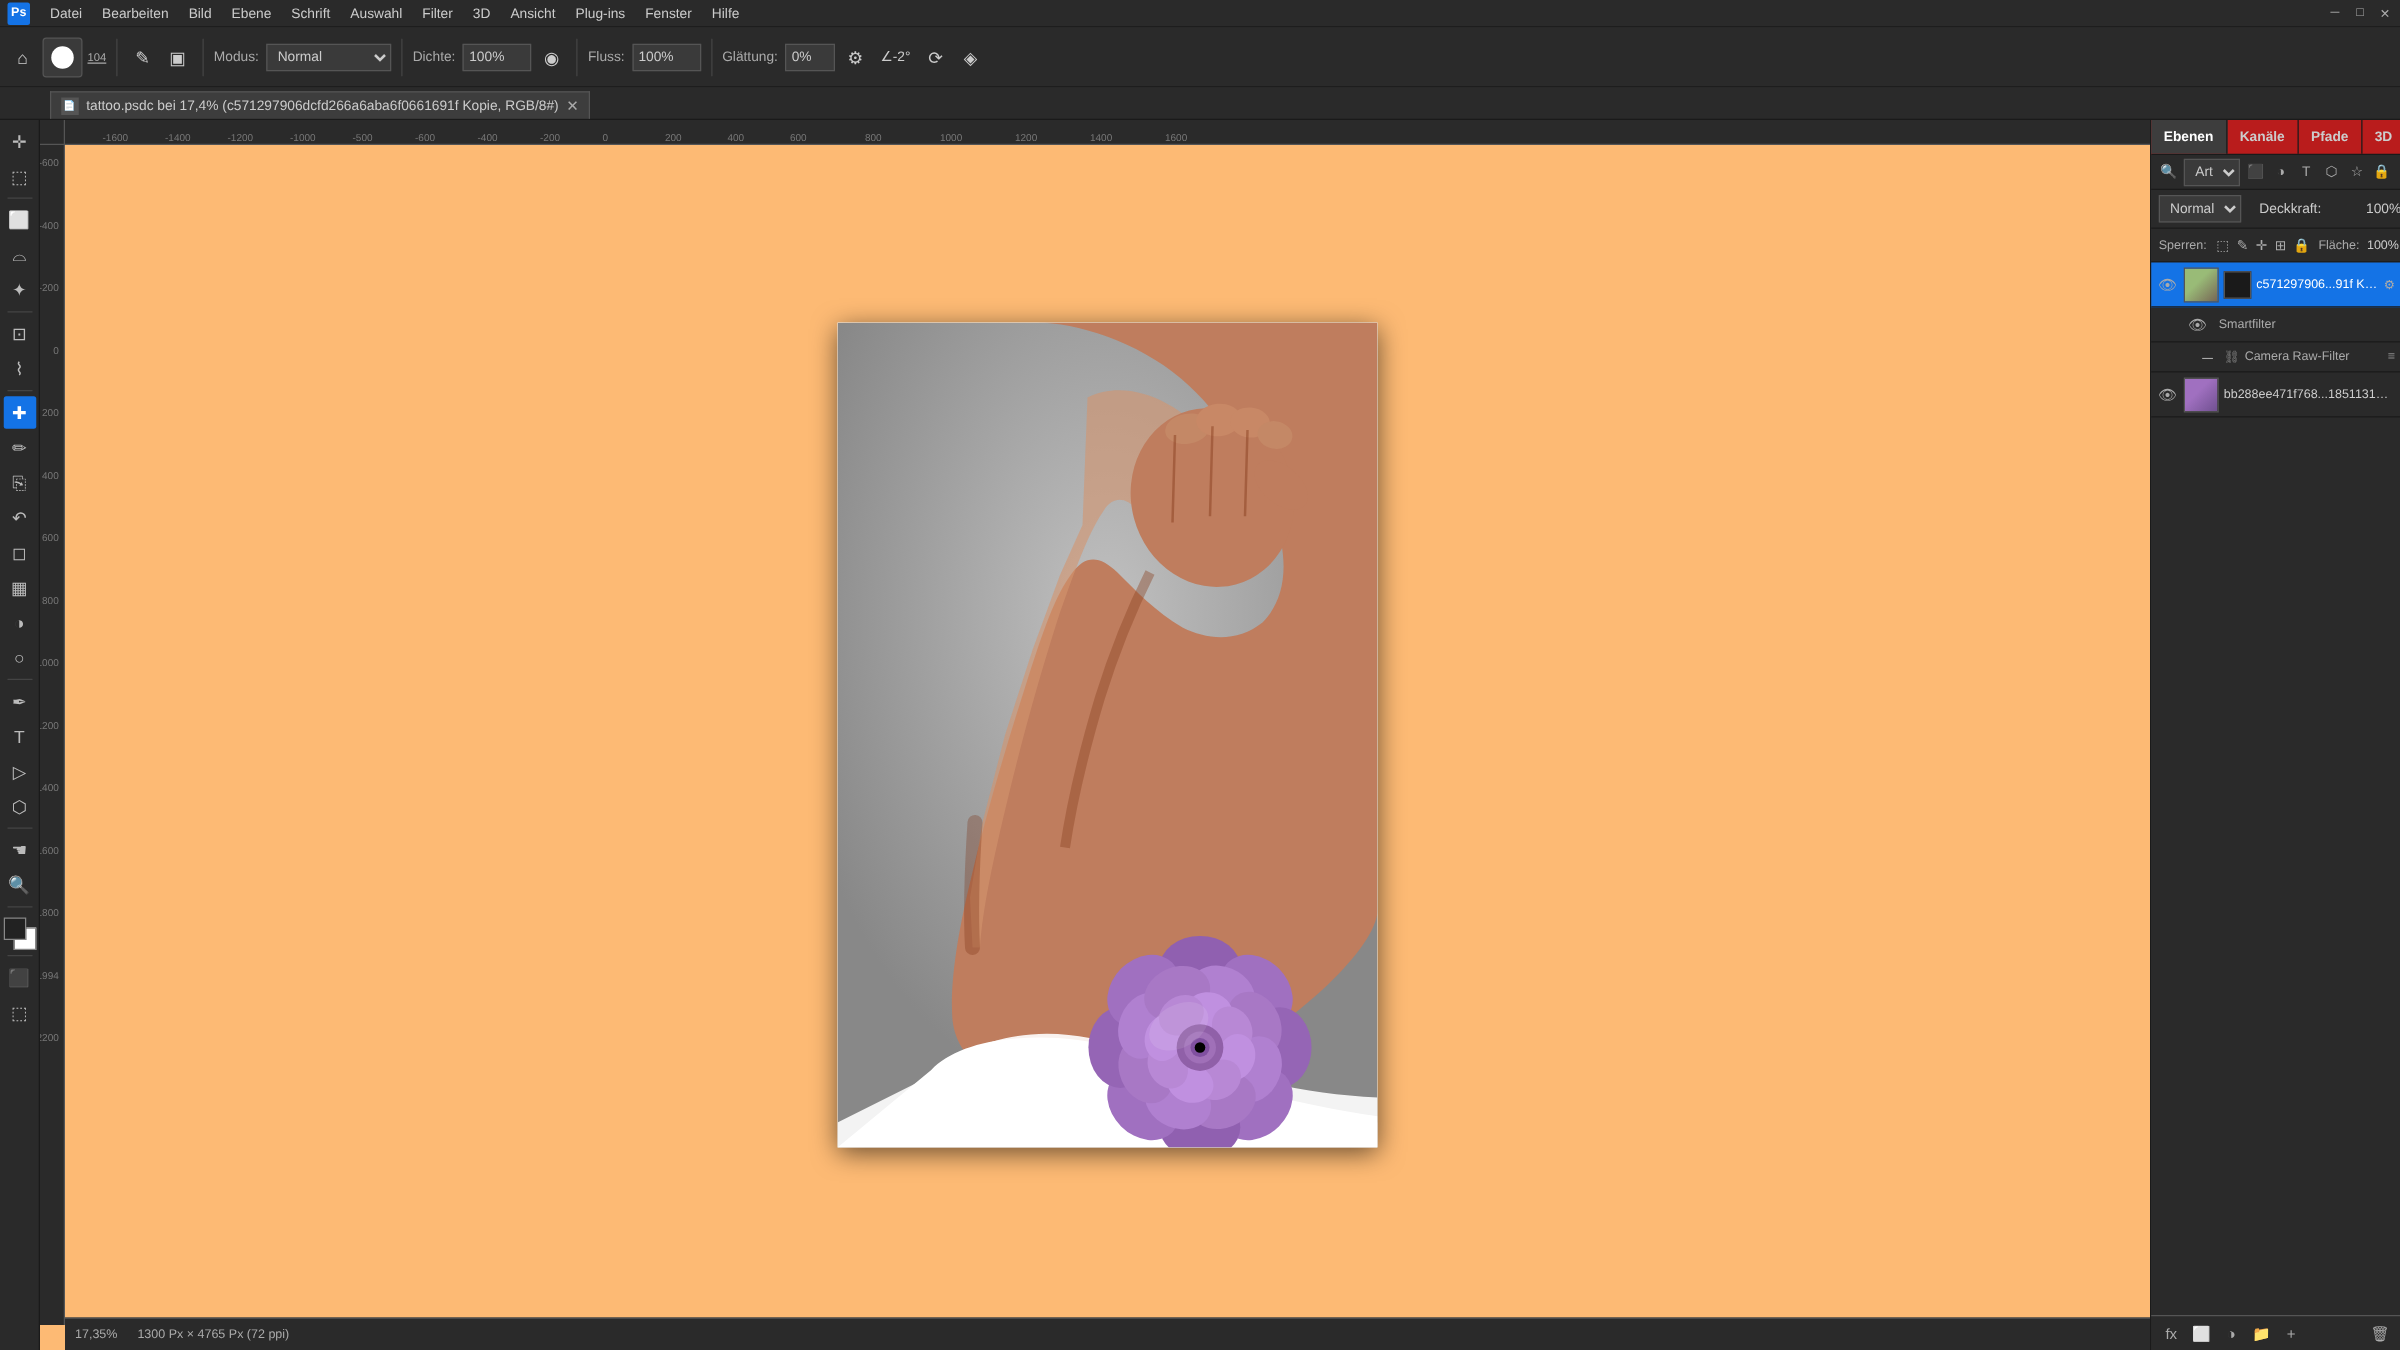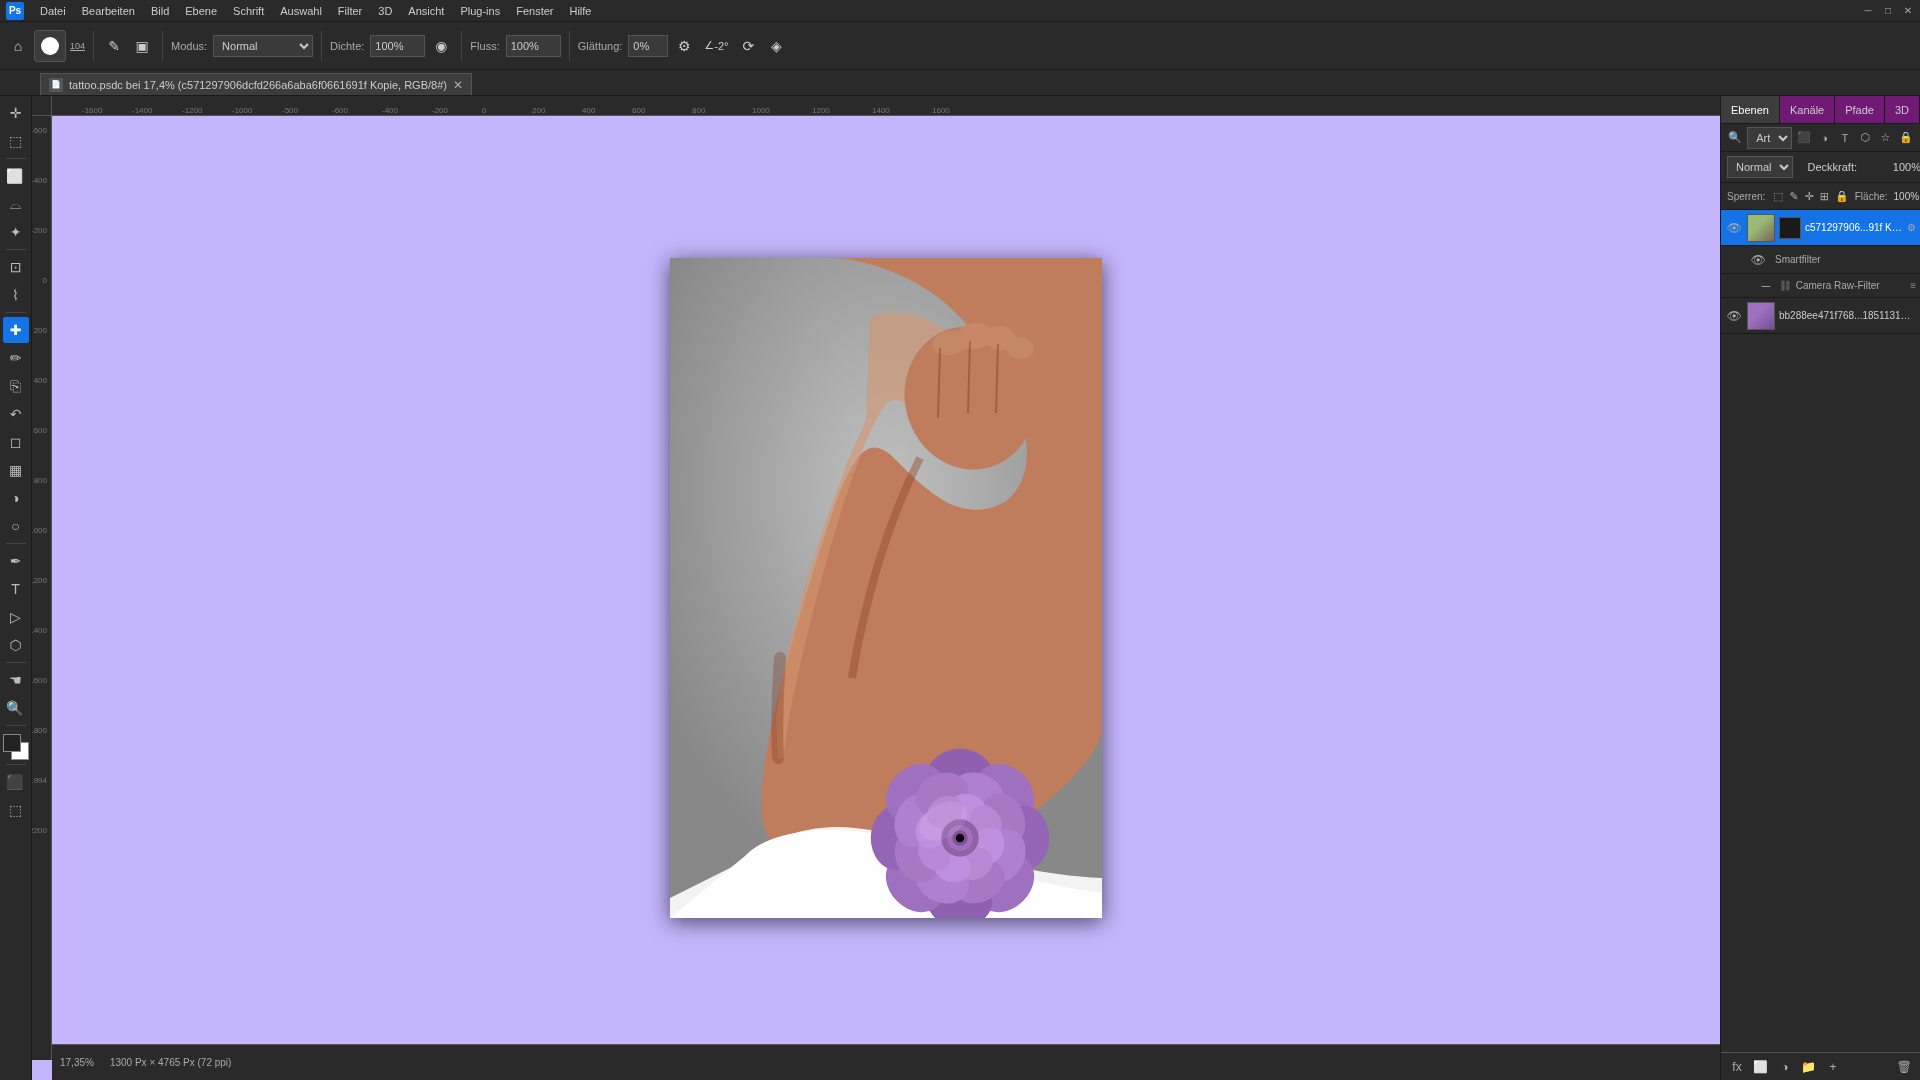--- a/index.html
+++ b/index.html
@@ -211,21 +211,21 @@
       width: 18px; height: 18px;
       background: white;
       border: 1px solid #888;
     }
 
     
     .canvas-area {
       flex: 1;
       overflow: hidden;
       position: relative;
-      background: #c4b5fd;
+      background: #fdba74;
     }
     .ruler-top {
       position: absolute;
       top: 0; left: 20px; right: 0;
       height: 20px;
       background: #2a2a2a;
       border-bottom: 1px solid #555;
       display: flex;
       align-items: flex-end;
       font-size: 9px;
@@ -272,21 +272,21 @@
     
     .arm-svg {
       position: absolute;
       top: 0; left: 0;
       width: 100%; height: 100%;
     }
 
     .status-bar {
       position: absolute;
       bottom: 0; left: 20px; right: 0;
-      height: 36px;
+      height: 26px;
       background: #2a2a2a;
       border-top: 1px solid #555;
       display: flex;
       align-items: center;
       padding: 0 8px;
       font-size: 10px;
       color: #aaa;
       gap: 16px;
     }
 
@@ -297,23 +297,24 @@
       display: flex;
       flex-direction: column;
       flex-shrink: 0;
       border-left: 1px solid #1a1a1a;
       overflow-y: auto;
     }
     .panel-tabs {
       display: flex;
       align-items: center;
       height: 28px;
-      background: #701a75;
+      background: #b91c1c;
       border-bottom: 1px solid #1a1a1a;
       flex-shrink: 0;
+      font-weight: bold;
     }
     .panel-tab {
       padding: 0 10px;
       height: 100%;
       display: flex;
       align-items: center;
       font-size: 11px;
       color: #ccc;
       cursor: pointer;
       border-right: 1px solid #1a1a1a;

